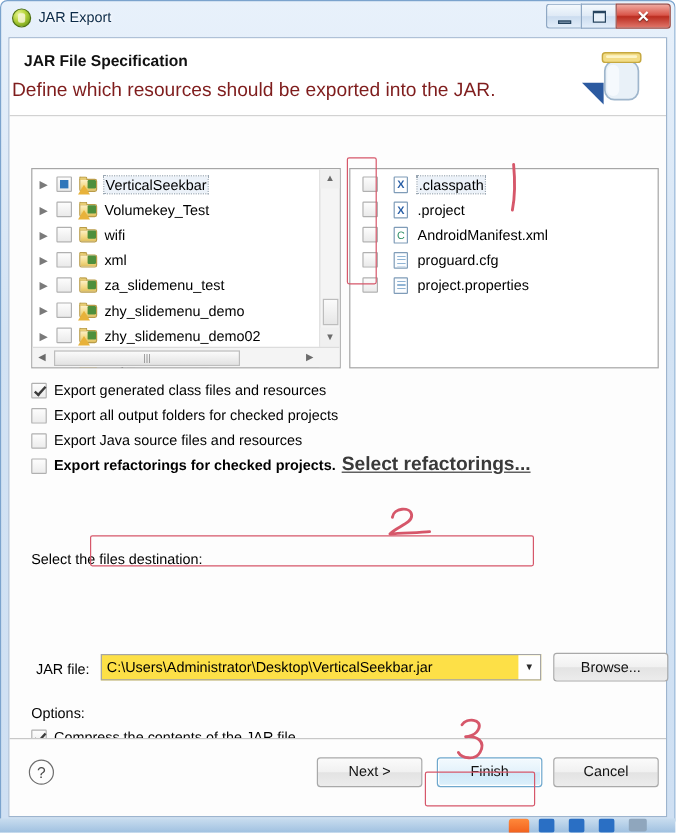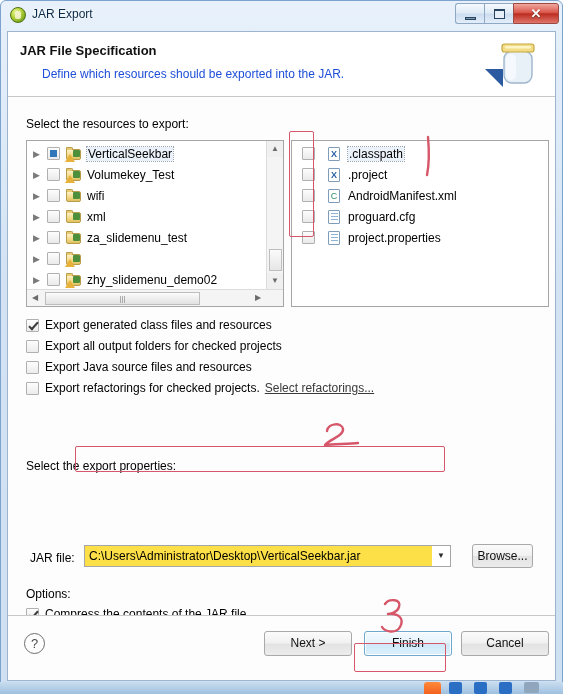--- a/index.html
+++ b/index.html
@@ -131,23 +131,23 @@
   }
   .wiz-title {
     position: absolute;
     left: 12px; top: 11px;
     font-size: 13px;
     font-weight: bold;
     color: #111;
   }
   .wiz-desc {
     position: absolute;
-    left: 34px; top: 35px;
-    font-size: 12px;
-    color: #1d4ed8;
+    left: 2px; top: 35px;
+    font-size: 16px;
+    color: #7f1d1d;
   }
   .jar-graphic {
     position: absolute;
     right: 8px; top: 3px;
     width: 76px; height: 60px;
   }
 
   .body-area {
     position: absolute;
     left: 0; top: 65px;
@@ -375,21 +375,21 @@
     content: "";
     position: absolute;
     left: 4px; top: 0px;
     width: 3px; height: 8px;
     border: solid #3b3b3b;
     border-width: 0 2px 2px 0;
     transform: rotate(42deg);
   }
   .optlabel { font-size: 12px; color: #000; }
   .linklike {
-    font-size: 12px;
+    font-size: 16px;
     color: #3a3a3a;
     text-decoration: underline;
     margin-left: 5px;
     cursor: pointer;
   }
 
   
   .combo {
     position: absolute;
     left: 76px; top: 448px;
@@ -419,21 +419,21 @@
     position: absolute;
     background: linear-gradient(180deg,#fbfbfb 0%, #f1f1f1 48%, #e3e3e3 52%, #ececec 100%);
     border: 1px solid #a9a9a9;
     border-radius: 3px;
     box-sizing: border-box;
     font-size: 12px;
     color: #111;
     text-align: center;
     cursor: default;
   }
-  #browse-button { left: 464px; top: 447px; width: 61px; height: 24px; line-height: 22px; }
+  #browse-button { left: 453px; top: 447px; width: 96px; height: 24px; line-height: 22px; }
 
   
   .footer {
     position: absolute;
     left: 0; top: 583px;
     width: 547px;
     height: 65px;
     border-top: 1px solid #c8c8c8;
     background: #fdfdfd;
     box-sizing: border-box;
@@ -555,21 +555,20 @@
         <path d="M14 34 L32 34 L32 52 Z" fill="#2c5aa0"></path>
         <rect x="33" y="16" width="28" height="32" rx="8" fill="#e9f1f8" stroke="#9fb6cc" stroke-width="1.4"></rect>
         <rect x="35" y="19" width="10" height="26" rx="5" fill="#f8fbfe" opacity=".8"></rect>
         <rect x="31" y="9" width="32" height="8" rx="2.5" fill="#f2dc86" stroke="#c6a83f" stroke-width="1.2"></rect>
         <rect x="34" y="11" width="26" height="2.4" rx="1.2" fill="#fcf4c6"></rect>
       </svg>
     </div>
 
     <div class="body-area">
 
-      <div class="lbl" style="left:18px; top:20px;">Select the resources to export:</div>
 
       <div class="pane" id="left-pane">
         <div class="tree-rows" id="tree-rows">
             <div class="trow">
               <span class="arrow">▶</span>
               <span class="cbx grayed"></span>
               <span class="ficon">
                 <span class="folder">
                   <span class="badge-j"></span>
                 </span>
@@ -620,20 +619,21 @@
             </div>
             <div class="trow">
               <span class="arrow">▶</span>
               <span class="cbx "></span>
               <span class="ficon">
                 <span class="folder">
                   <span class="badge-j"></span>
                 </span>
                 <span class="badge-warn"></span>
               </span>
+              <span class="tlabel">zhy_slidemenu_demo</span>
             </div>
             <div class="trow">
               <span class="arrow">▶</span>
               <span class="cbx "></span>
               <span class="ficon">
                 <span class="folder">
                   <span class="badge-j"></span>
                 </span>
                 <span class="badge-warn"></span>
               </span>
@@ -712,28 +712,28 @@
             <span class="optlabel">Export generated class files and resources</span>
           </div>
           <div class="optrow" style="left: 18px; top: 240px;">
             <span class="optbox "></span>
             <span class="optlabel">Export all output folders for checked projects</span>
           </div>
           <div class="optrow" style="left: 18px; top: 261px;">
             <span class="optbox "></span>
             <span class="optlabel">Export Java source files and resources</span>
           </div>
-          <div class="optrow" style="left: 18px; top: 282px;">
+          <div class="optrow" style="left: 18px; top: 282px; font-weight: bold;">
             <span class="optbox "></span>
             <span class="optlabel">Export refactorings for checked projects.</span>
             <span class="linklike">Select refactorings...</span>
           </div>
         </div>
 
-      <div class="lbl" style="left:18px; top:362px;">Select the export properties:</div>
+      <div class="lbl" style="left:18px; top:362px;">Select the files destination:</div>
       <div class="lbl" style="left:22px; top:454px;">JAR file:</div>
 
       <div class="combo">
         <span class="val">C:\Users\Administrator\Desktop\VerticalSeekbar.jar</span>
         <span class="dd">▼</span>
       </div>
       <div class="btn" id="browse-button">Browse...</div>
 
       <div class="lbl" style="left:18px; top:490px;">Options:</div>
       <div id="jar-options">

